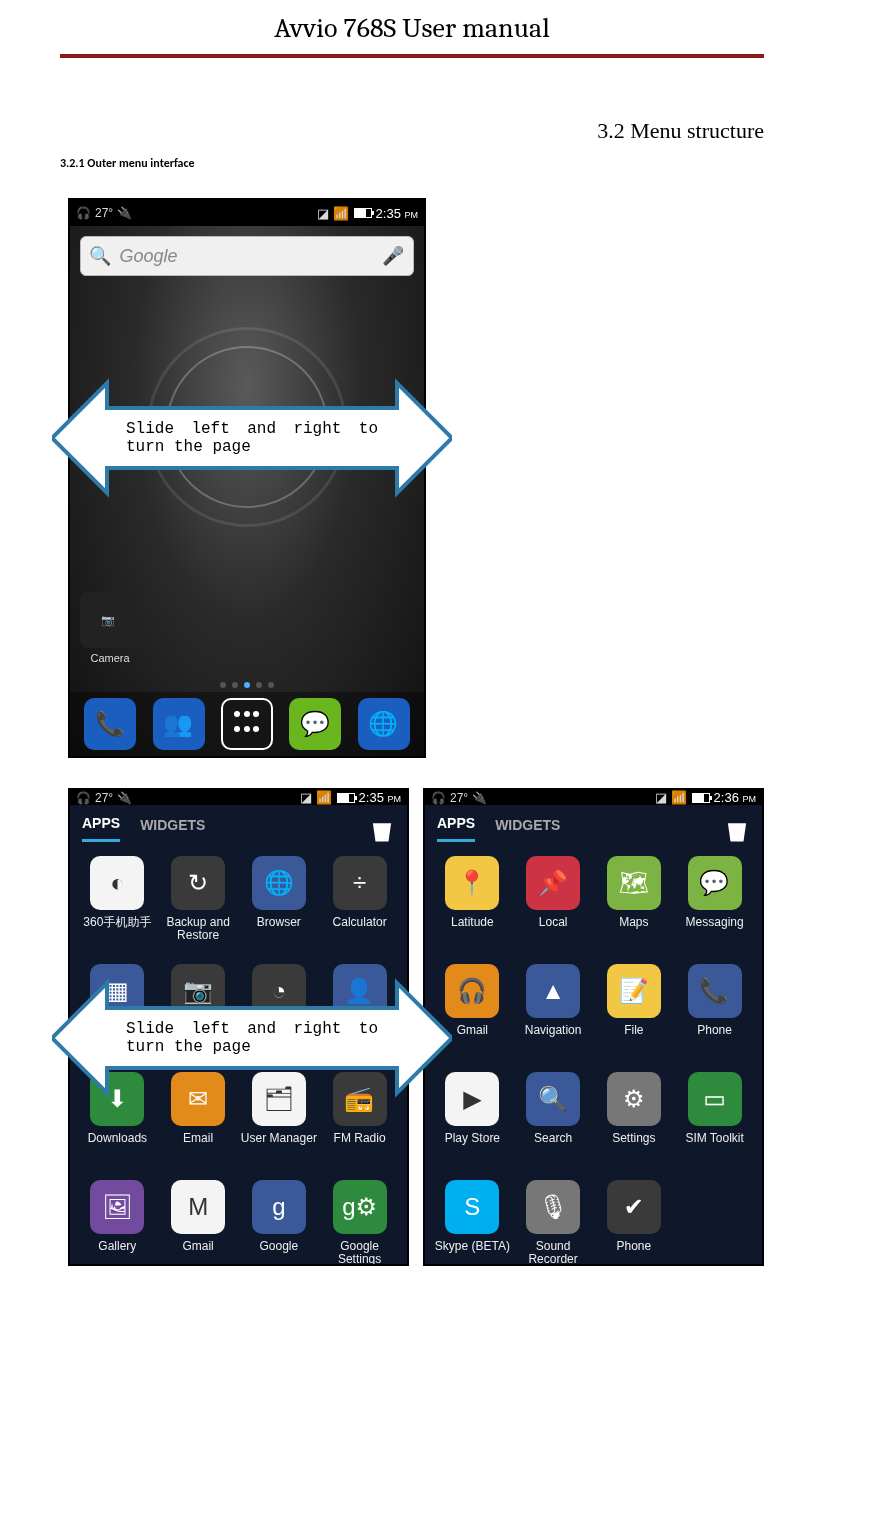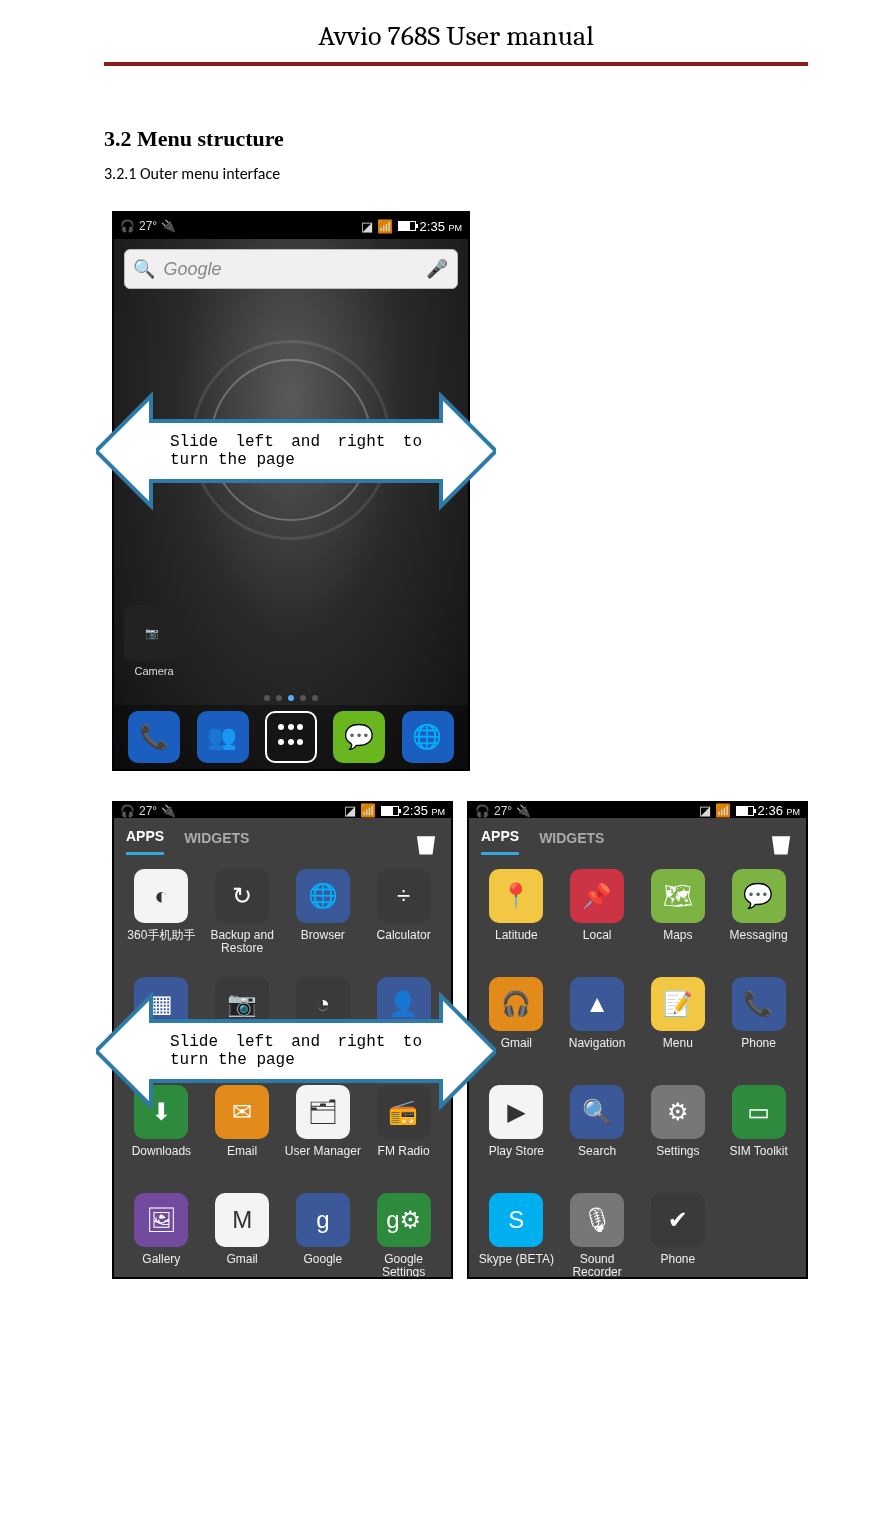--- a/index.html
+++ b/index.html
@@ -4,46 +4,46 @@
 <style>
   * { box-sizing: border-box; }
   body {
     margin: 0;
     font-family: "Times New Roman", serif;
     background: #fff;
     width: 888px;
   }
   .page {
     width: 824px;
-    padding: 16px 60px 30px 60px;
-    margin-left: 44px;
+    padding: 8px 60px 30px 60px;
   }
   .header-title {
     font-family: Cambria, "Times New Roman", serif;
     text-align: center;
     font-size: 28px;
     color: #000;
     padding: 4px 0 10px 0;
   }
   .header-rule {
     height: 4px;
     border-top: 3px solid #8B1A1A;
     border-bottom: 1px solid #8B1A1A;
     margin-bottom: 60px;
   }
   .h2 {
     font-family: "Times New Roman", serif;
-    font-weight: bold;
+    font-weight: normal;
     font-size: 22px;
     margin: 0 0 12px 0;
+    text-align: right;
   }
   .h3 {
     font-family: Calibri, Arial, sans-serif;
-    font-weight: normal;
-    font-size: 16px;
+    font-weight: bold;
+    font-size: 12px;
     margin: 0 0 28px 0;
   }
   .h3-serif {
     font-family: "Times New Roman", serif;
     font-weight: bold;
     font-size: 20px;
     margin: 0 0 28px 0;
   }
   .screenshot-row {
     display: flex;
@@ -145,21 +145,21 @@
   .ic-people{background:#1a5fbf;color:#fff;}
   .ic-apps{background:transparent;border:2px solid #fff;border-radius:50%;width:46px;height:46px;display:flex;align-items:center;justify-content:center;}
   .ic-apps i{width:26px;height:26px;display:grid;grid-template-columns:repeat(3,1fr);gap:3px;}
   .ic-apps i b{background:#fff;border-radius:50%;width:6px;height:6px;}
   .ic-msg{background:#6ab61f;color:#fff;}
   .ic-brw{background:#1a5fbf;color:#fff;}
 
   
   .drawer-body {
     flex:1;
-    background:#404040;
+    background:#0f172a;
     color:#fff;
     font-family: Arial, sans-serif;
     display:flex;flex-direction:column;
     position:relative;
   }
   .drawer-tabs{
     display:flex; align-items:center;
     padding:10px 12px 0 12px;
     gap:20px;
     font-size:14px;
@@ -443,21 +443,21 @@
             <div class="app">
               <div class="aic c-o">🎧</div>
               <div class="lbl">Gmail</div>
             </div>
             <div class="app">
               <div class="aic c-b">▲</div>
               <div class="lbl">Navigation</div>
             </div>
             <div class="app">
               <div class="aic c-y">📝</div>
-              <div class="lbl">Menu</div>
+              <div class="lbl">File</div>
             </div>
             <div class="app">
               <div class="aic c-b">📞</div>
               <div class="lbl">Phone</div>
             </div>
             <div class="app">
               <div class="aic c-w">▶</div>
               <div class="lbl">Play Store</div>
             </div>
             <div class="app">

